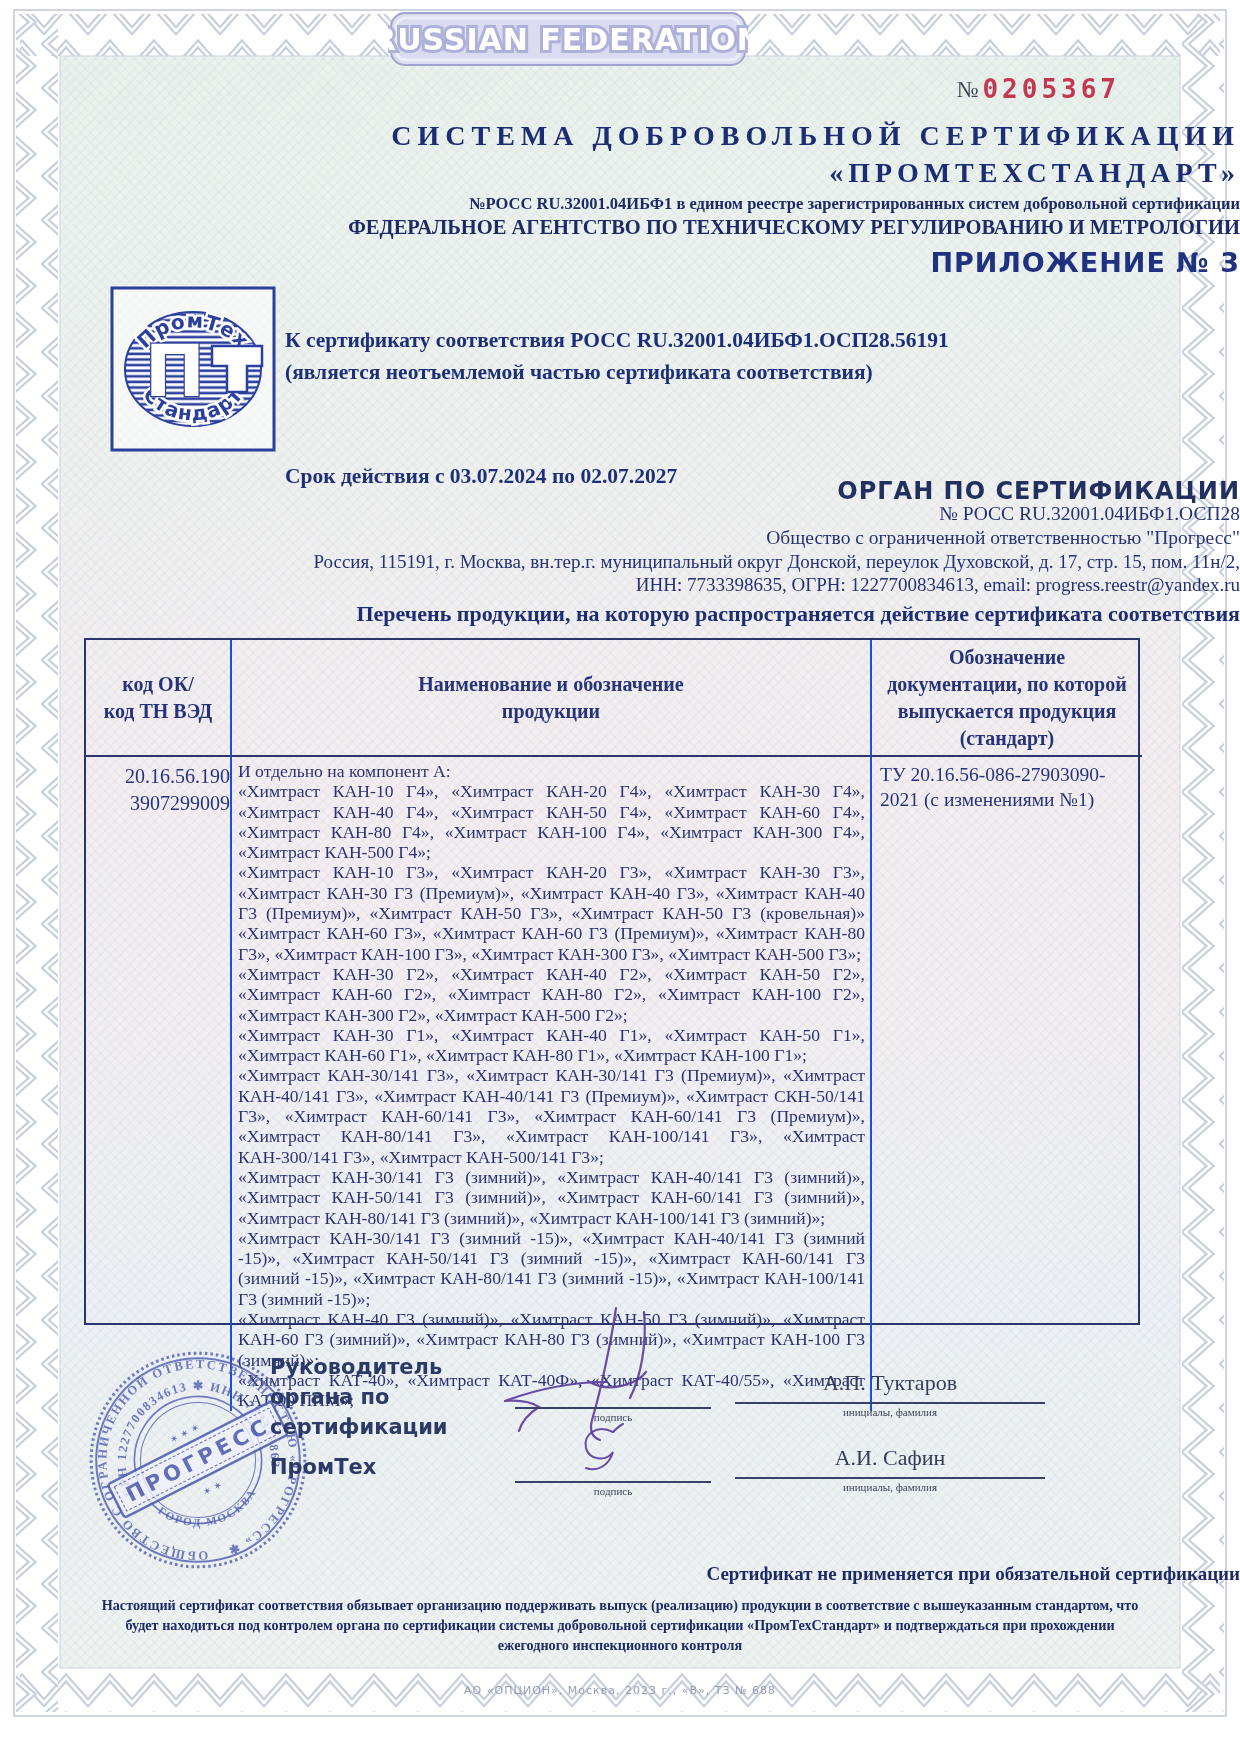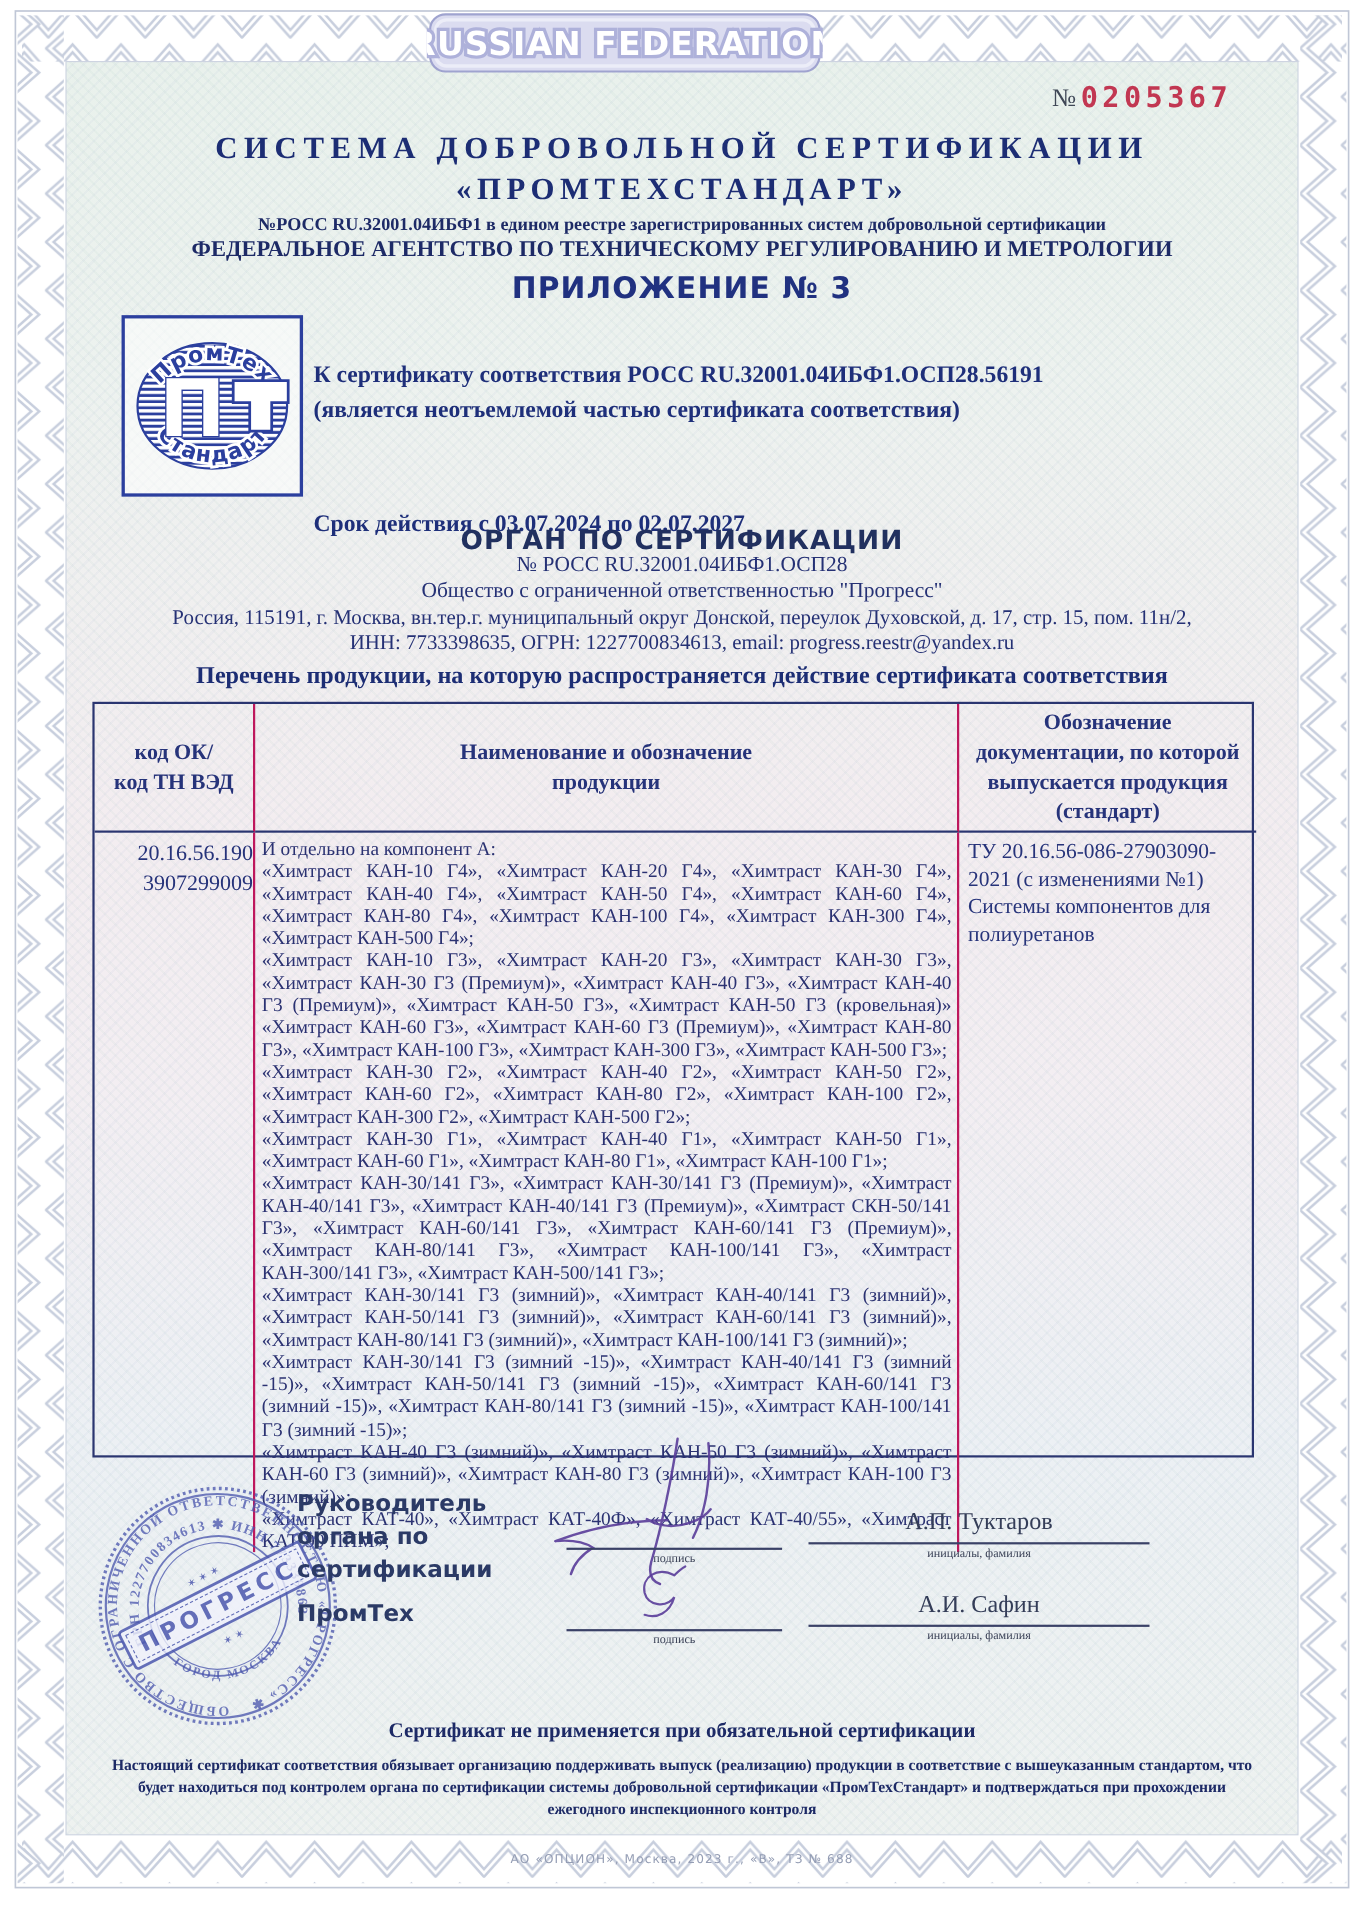--- a/index.html
+++ b/index.html
@@ -1,21 +1,21 @@
 <!DOCTYPE html>
 <html><head>
 <meta charset="utf-8">
 <style>
   html,body{margin:0;padding:0;}
   body{width:1240px;height:1754px;background:#ffffff;position:relative;overflow:hidden;
        font-family:"Liberation Serif",serif;color:#253175;}
   .abs{position:absolute;}
   .ser{font-family:"Liberation Serif",serif;}
   .sans{font-family:"DejaVu Sans",sans-serif;}
-  .ctr{text-align:center;}
+  .ctr{text-align:right;}
   .b{font-weight:bold;}
   .prel{white-space:pre-line;}
   
   .paper{left:60px;top:56px;width:1120px;height:1612px;z-index:0;
     background:
       repeating-linear-gradient(45deg, rgba(120,175,160,0.055) 0 2px, rgba(0,0,0,0) 2px 7px),
       repeating-linear-gradient(-45deg, rgba(120,140,195,0.05) 0 2px, rgba(0,0,0,0) 2px 7px),
       linear-gradient(180deg,#e9f1ec 0%,#edf2ef 18%,#f3edf0 42%,#f3eef2 58%,#ecf0f4 78%,#eef2f0 100%);}
   .frame{left:0;top:0;width:1240px;height:1754px;z-index:1;}
   .content{z-index:2;}
@@ -29,21 +29,21 @@
   .validity{left:285px;top:418px;width:860px;font-size:21.5px;color:#1e2f7a;margin-top:46px;}
   .organh{left:0;top:477px;width:1240px;font-size:24px;letter-spacing:1px;color:#21305f;}
   .organ1{left:0;top:503px;width:1240px;font-size:19.5px;}
   .organ2{left:0;top:527px;width:1240px;font-size:19.5px;}
   .organ3{left:0;top:551px;width:1240px;font-size:19px;}
   .organ4{left:0;top:574px;width:1240px;font-size:19px;}
   .listh{left:0;top:601px;width:1240px;font-size:22px;color:#1c2d74;}
   .tbl{left:84px;top:638px;width:1056px;height:687px;display:grid;
        grid-template-columns:146px 640px 270px;grid-template-rows:117px 1fr;
        border:2.5px solid #2a3570;box-sizing:border-box;font-size:20px;color:#26337a;}
-  .cell{border-right:2px solid #be185d;border-bottom:2px solid #2a3570;box-sizing:border-box;}
+  .cell{border-right:2px solid #1d4ed8;border-bottom:2px solid #2a3570;box-sizing:border-box;}
   .cell.last{border-right:none;}
   .hcell{display:flex;align-items:center;justify-content:center;text-align:center;
          font-weight:bold;line-height:1.35;}
   .bcell{border-bottom:none;}
   .codes{padding-top:6px;text-align:right;font-size:20px;line-height:1.35;}
   .plist{padding:4px 5px 0 6px;font-size:17.6px;line-height:20.3px;color:#2b3272;}
   .pline{text-align:justify;}
   .doccell{padding:5px 6px 0 8px;font-size:19.5px;line-height:25px;color:#26337a;}
   .role{left:270px;top:1352px;width:235px;font-size:21px;line-height:30px;color:#2b3a66;}
   .role2{left:270px;top:1455px;width:235px;font-size:21px;color:#2b3a66;}
@@ -158,21 +158,20 @@
     <div class="pline">«Химтраст КАН-30 Г2», «Химтраст КАН-40 Г2», «Химтраст КАН-50 Г2», «Химтраст КАН-60 Г2», «Химтраст КАН-80 Г2», «Химтраст КАН-100 Г2», «Химтраст КАН-300 Г2», «Химтраст КАН-500 Г2»;</div>
     <div class="pline">«Химтраст КАН-30 Г1», «Химтраст КАН-40 Г1», «Химтраст КАН-50 Г1», «Химтраст КАН-60 Г1», «Химтраст КАН-80 Г1», «Химтраст КАН-100 Г1»;</div>
     <div class="pline">«Химтраст КАН-30/141 Г3», «Химтраст КАН-30/141 Г3 (Премиум)», «Химтраст КАН-40/141 Г3», «Химтраст КАН-40/141 Г3 (Премиум)», «Химтраст СКН-50/141 Г3», «Химтраст КАН-60/141 Г3», «Химтраст КАН-60/141 Г3 (Премиум)», «Химтраст КАН-80/141 Г3», «Химтраст КАН-100/141 Г3», «Химтраст КАН-300/141 Г3», «Химтраст КАН-500/141 Г3»;</div>
     <div class="pline">«Химтраст КАН-30/141 Г3 (зимний)», «Химтраст КАН-40/141 Г3 (зимний)», «Химтраст КАН-50/141 Г3 (зимний)», «Химтраст КАН-60/141 Г3 (зимний)», «Химтраст КАН-80/141 Г3 (зимний)», «Химтраст КАН-100/141 Г3 (зимний)»;</div>
     <div class="pline">«Химтраст КАН-30/141 Г3 (зимний -15)», «Химтраст КАН-40/141 Г3 (зимний -15)», «Химтраст КАН-50/141 Г3 (зимний -15)», «Химтраст КАН-60/141 Г3 (зимний -15)», «Химтраст КАН-80/141 Г3 (зимний -15)», «Химтраст КАН-100/141 Г3 (зимний -15)»;</div>
     <div class="pline">«Химтраст КАН-40 Г3 (зимний)», «Химтраст КАН-50 Г3 (зимний)», «Химтраст КАН-60 Г3 (зимний)», «Химтраст КАН-80 Г3 (зимний)», «Химтраст КАН-100 Г3 (зимний)»;</div>
     <div class="pline">«Химтраст КАТ-40», «Химтраст КАТ-40Ф», «Химтраст КАТ-40/55», «Химтраст КАТ-90 ППМ»;</div>
   </div>
   <div class="cell bcell last doccell ser">
     <div>ТУ 20.16.56-086-27903090-2021 (с изменениями №1)</div>
-    <div>Системы компонентов для полиуретанов</div>
   </div>
 </div>
 
 <div class="abs content" style="left:72px;top:1334px;width:252px;height:252px;transform:rotate(-12deg);">
   <svg width="252" height="252" viewBox="0 0 250 250">
     <g opacity="0.78" stroke="#4c58ae" fill="none">
       <circle cx="125" cy="125" r="106" stroke-width="3" stroke-dasharray="2.5 3"></circle>
       <circle cx="125" cy="125" r="101" stroke-width="2"></circle>
       <circle cx="125" cy="125" r="63" stroke-width="1.6"></circle>
       <circle cx="125" cy="125" r="57" stroke-width="1"></circle>

